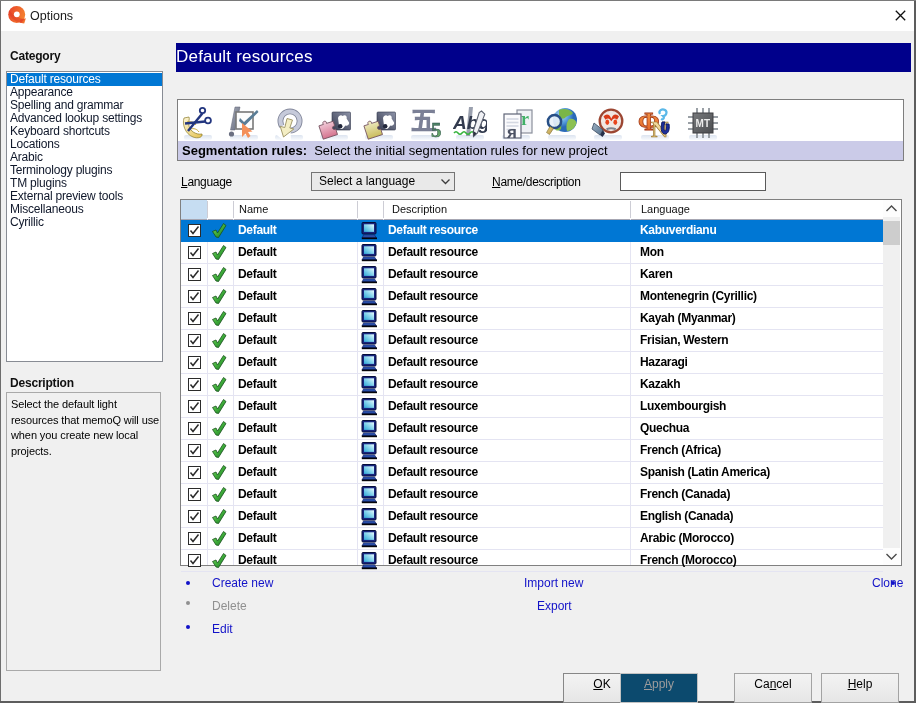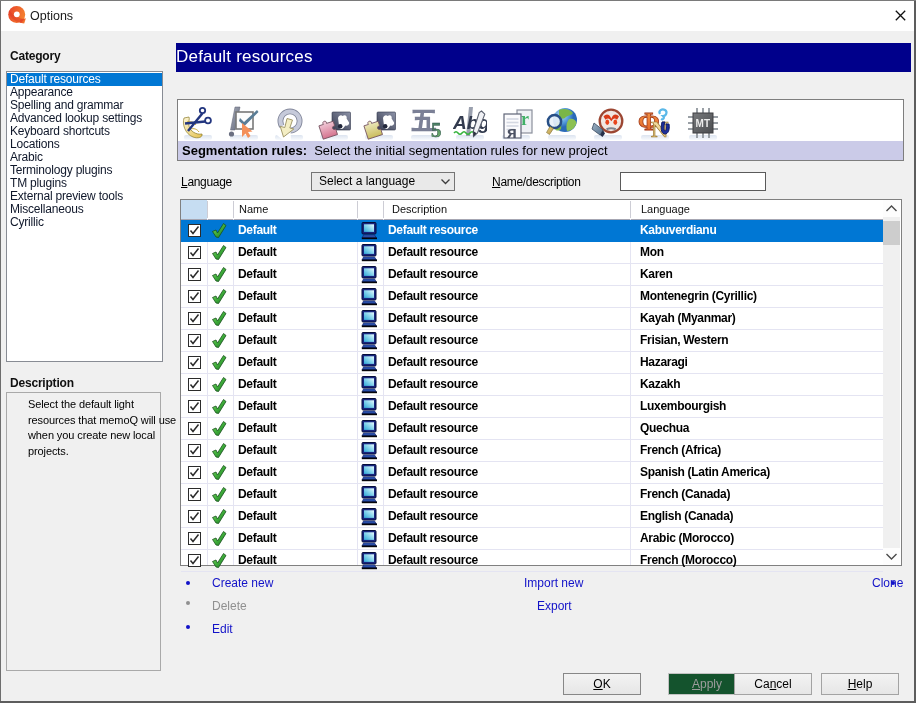--- a/index.html
+++ b/index.html
@@ -5,39 +5,39 @@
 html,body { width:916px; height:703px; overflow:hidden; }
 body { font-family:"Liberation Sans",sans-serif; position:relative; background:#f0f0f0; }
 .abs { position:absolute; }
 .titlebar { position:absolute; left:1px; top:1px; width:913px; height:30px; background:#fff; }
 .frame { position:absolute; background:#5d5d5d; }
 .ttl { position:absolute; left:30px; top:9px; font-size:12.5px; color:#191919; }
 .lab { position:absolute; font-size:12px; letter-spacing:-0.2px; font-weight:bold; color:#101010; }
 .listbox { position:absolute; left:6px; top:71px; width:157px; height:291px; background:#fff; border:1px solid #888c94; padding-top:1px; }
 .li { height:13px; line-height:13px; font-size:12px; letter-spacing:-0.2px; padding-left:3px; color:#0f172a; white-space:nowrap; overflow:hidden; }
 .sel2 { background:#0077d4; color:#fff; }
-.descbox { position:absolute; left:6px; top:392px; width:155px; height:279px; border:1px solid #a9a9a9; font-size:11px; letter-spacing:-0.1px; line-height:15.5px; color:#000; padding:4px 0 3px 21px; white-space:nowrap; }
+.descbox { position:absolute; left:6px; top:392px; width:155px; height:279px; border:1px solid #a9a9a9; font-size:11px; letter-spacing:-0.1px; line-height:15.5px; color:#000; padding:4px 0 3px 4px; white-space:nowrap; }
 .hdr { position:absolute; left:176px; top:43px; width:735px; height:29px; background:#00008b; color:#fff; font-size:17px; font-weight:normal; letter-spacing:0.2px; line-height:28px; padding-left:0px; }
 .toolbar { position:absolute; left:177px; top:99px; width:727px; height:62px; background:#fff; border:1px solid #7e7e7e; }
 .segbar { position:absolute; left:178px; top:141px; width:725px; height:19px; background:#cbcbe8; font-size:13px; line-height:19px; color:#000; padding-left:4px; white-space:nowrap; }
 .flabel { position:absolute; font-size:12px; letter-spacing:-0.3px; color:#000; }
 .combo { position:absolute; left:311px; top:172px; width:144px; height:19px; background:#e9e9e9; border:1px solid #747474; font-size:12px; line-height:16px; padding-left:7px; color:#000; }
 .tinput { position:absolute; left:620px; top:172px; width:146px; height:19px; background:#fff; border:1px solid #5a5a5a; }
 .table { position:absolute; left:180px; top:199px; width:722px; height:367px; background:#fff; border:1px solid #808080; }
 .hcell { position:absolute; top:200px; height:19px; font-size:11px; line-height:19px; color:#101010; }
 .hsep { position:absolute; top:201px; height:17px; width:1px; background:#cdcdd5; }
 .vsep { position:absolute; top:219px; height:346px; width:1px; background:#e4e4f2; }
 .rsep { position:absolute; left:181px; width:702px; height:1px; background:#e4e4f2; }
 .ct { position:absolute; height:21px; line-height:21px; font-size:12px; font-weight:bold; letter-spacing:-0.3px; white-space:nowrap; }
 .blk { color:#000; } .sel { color:#fff; }
 .cb { position:absolute; width:13px; height:13px; background:#fff; border:1.5px solid #2b2b2b; }
 .cb svg { position:absolute; left:0; top:0; }
 .link { position:absolute; font-size:12px; color:#1212c8; white-space:nowrap;margin-left:17px; }
 .dot { position:absolute; width:4px; height:4px; border-radius:50%; background:#1212c8; }
-.btn { position:absolute; top:673px; width:78px; height:22px; background:linear-gradient(#f3f3f3,#e6e6e6); border:1px solid #a3a3a3; font-size:12px; color:#000; text-align:center; line-height:20px; }
+.btn { position:absolute; top:673px; width:78px; height:30px; background:linear-gradient(#f3f3f3,#e6e6e6); border:1px solid #a3a3a3; font-size:12px; color:#000; text-align:center; line-height:20px; }
 u { text-decoration:underline; text-underline-offset:1px; }
 </style></head>
 <body>
 <svg width="0" height="0" style="position:absolute">
 <defs>
 <linearGradient id="gg" x1="0" y1="0" x2="1" y2="1">
         <stop offset="0" stop-color="#8fe06a"></stop>
         <stop offset="0.5" stop-color="#3fae3a"></stop>
         <stop offset="1" stop-color="#1c6b24"></stop>
       </linearGradient>
@@ -596,14 +596,14 @@
 <div class="link" style="left:507px;top:576px">Import new</div>
 <div class="link" style="left:855px;top:576px">Clone</div>
 <div class="dot" style="left:891px;top:581px"></div>
 <div class="dot" style="left:186px;top:601px;background:#909090"></div>
 <div class="link" style="left:195px;top:599px;color:#909090">Delete</div>
 <div class="link" style="left:520px;top:599px">Export</div>
 <div class="dot" style="left:186px;top:625px"></div>
 <div class="link" style="left:195px;top:622px">Edit</div>
 
 <div class="btn" style="left:563px;border-color:#878787"><u>O</u>K</div>
-<div class="btn" style="left:668px;background:#14532d;border-color:#c2c2c2;color:#9c9c9c"><u>A</u>pply</div>
+<div class="btn" style="left:620px;background:#0c4a6e;border-color:#c2c2c2;color:#9c9c9c"><u>A</u>pply</div>
 <div class="btn" style="left:734px">Ca<u>n</u>cel</div>
 <div class="btn" style="left:821px"><u>H</u>elp</div>
 </body></html>

